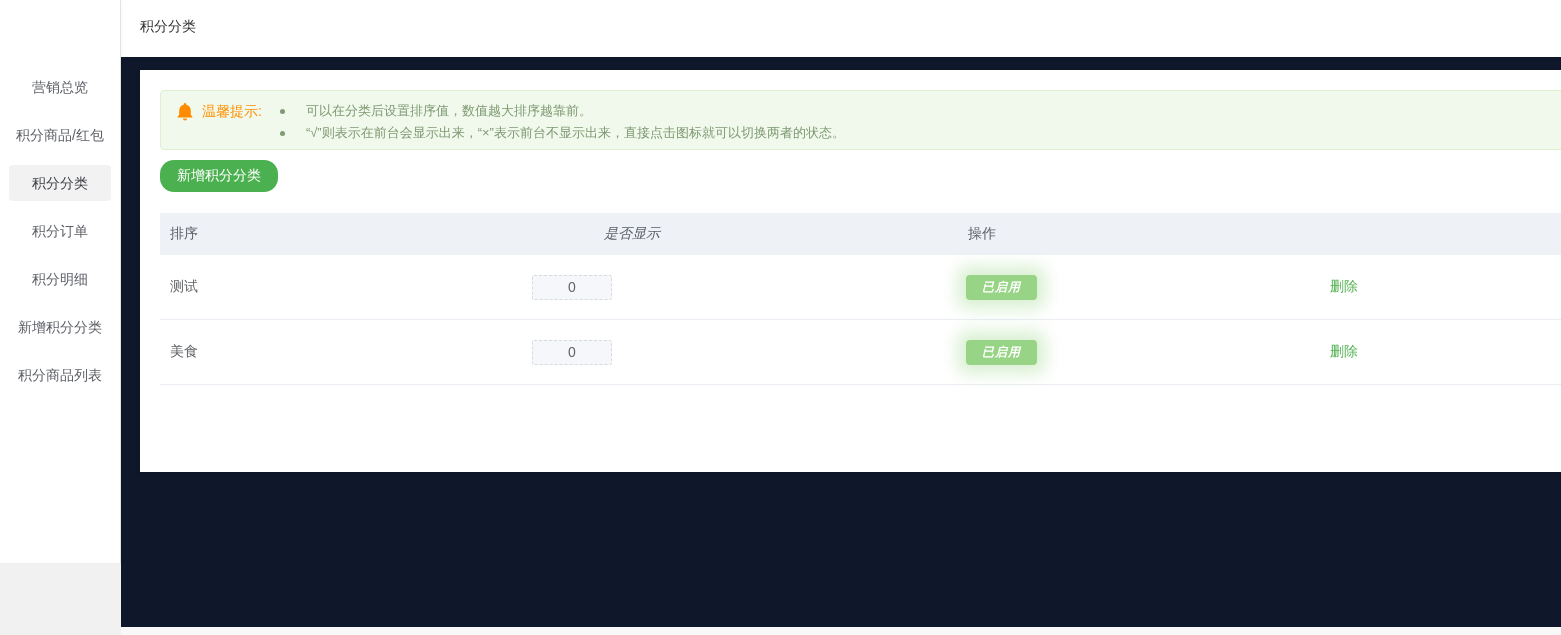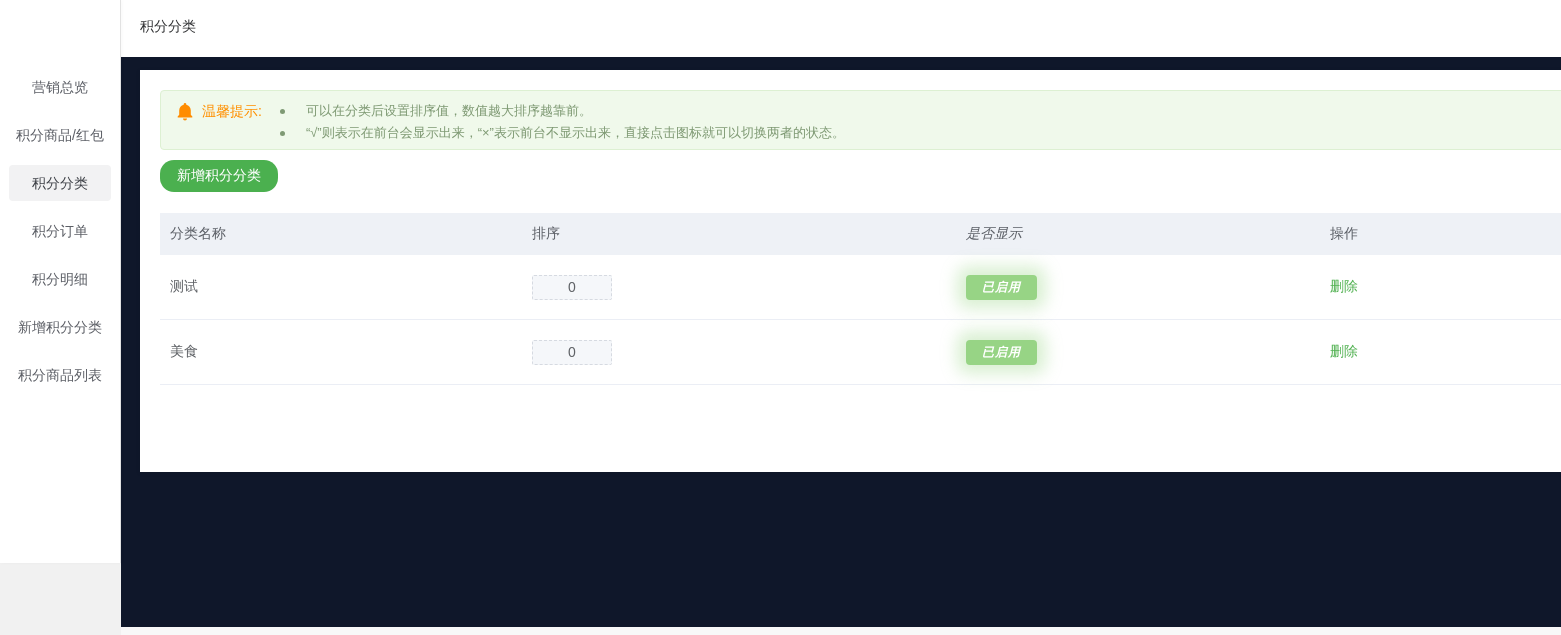--- a/index.html
+++ b/index.html
@@ -152,21 +152,20 @@
         </div>
       </div>
     </div>
 
     
     <button class="add-btn">新增积分分类</button>
 
     
     <div class="table">
       <div class="thead">
-        <div class="th col-name">分类名称</div>
         <div class="th col-sort">排序</div>
         <div class="th col-show">是否显示</div>
         <div class="th col-action">操作</div>
       </div>
 
       <div class="trow">
         <div class="td col-name">测试</div>
         <div class="td col-sort">
           <input class="sort-input" value="0" style="">
         </div>

